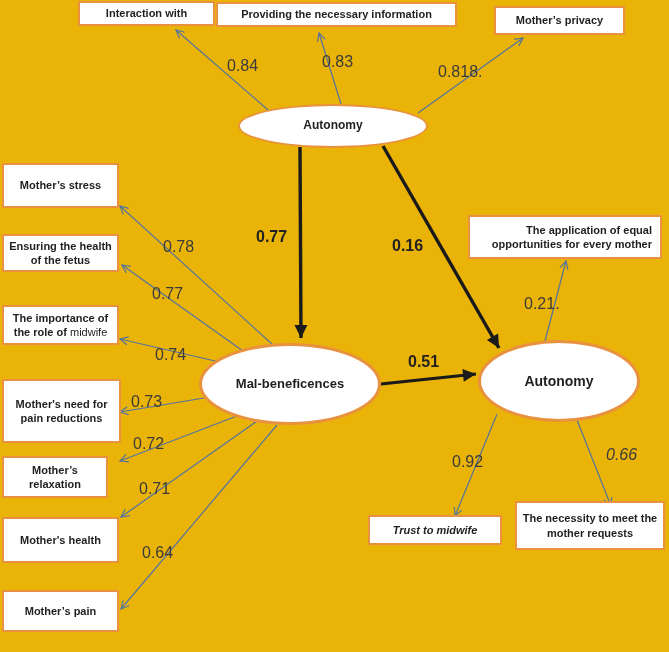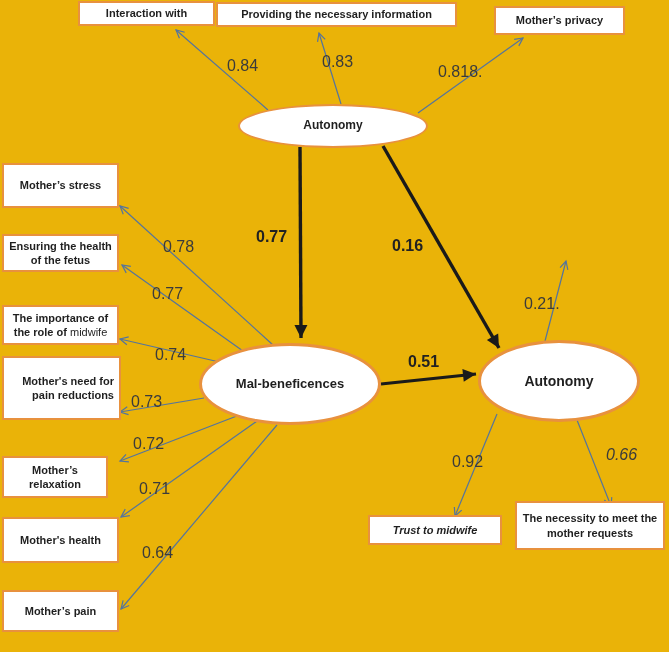--- a/index.html
+++ b/index.html
@@ -83,33 +83,36 @@
 
   <div class="box" style="left:2px;top:163px;width:117px;height:45px;">
     <div class="lbl">Mother’s stress</div>
   </div>
   <div class="box" style="left:2px;top:234px;width:117px;height:38px;">
     <div class="lbl">Ensuring the health of the fetus</div>
   </div>
   <div class="box" style="left:2px;top:305px;width:117px;height:40px;">
     <div class="lbl"><span>The importance of the role of</span> <span class="reg">midwife</span></div>
   </div>
-  <div class="box" style="left:2px;top:356px;width:119px;height:64px;text-align:right;">
+  <div class="box" style="left:2px;top:379px;width:119px;height:64px;">
     <div class="lbl">Mother's need for pain reductions</div>
   </div>
   <div class="box" style="left:2px;top:456px;width:106px;height:42px;">
     <div class="lbl">Mother’s relaxation</div>
   </div>
   <div class="box" style="left:2px;top:517px;width:117px;height:46px;">
     <div class="lbl">Mother's health</div>
   </div>
   <div class="box" style="left:2px;top:590px;width:117px;height:42px;">
     <div class="lbl">Mother’s pain</div>
   </div>
 
+  <div class="box right-align" style="left:468px;top:215px;width:194px;height:44px;">
+    <div class="lbl">The application of equal opportunities for every mother</div>
+  </div>
   <div class="box" style="left:368px;top:515px;width:134px;height:30px;font-style:italic;">
     <div class="lbl">Trust to midwife</div>
   </div>
   <div class="box" style="left:515px;top:501px;width:150px;height:49px;">
     <div class="lbl">The necessity to meet the mother requests</div>
   </div>
 
   <div class="ellipse thin" style="left:238px;top:104px;width:190px;height:44px;font-size:12px;">
     <div>Autonomy</div>
   </div>

